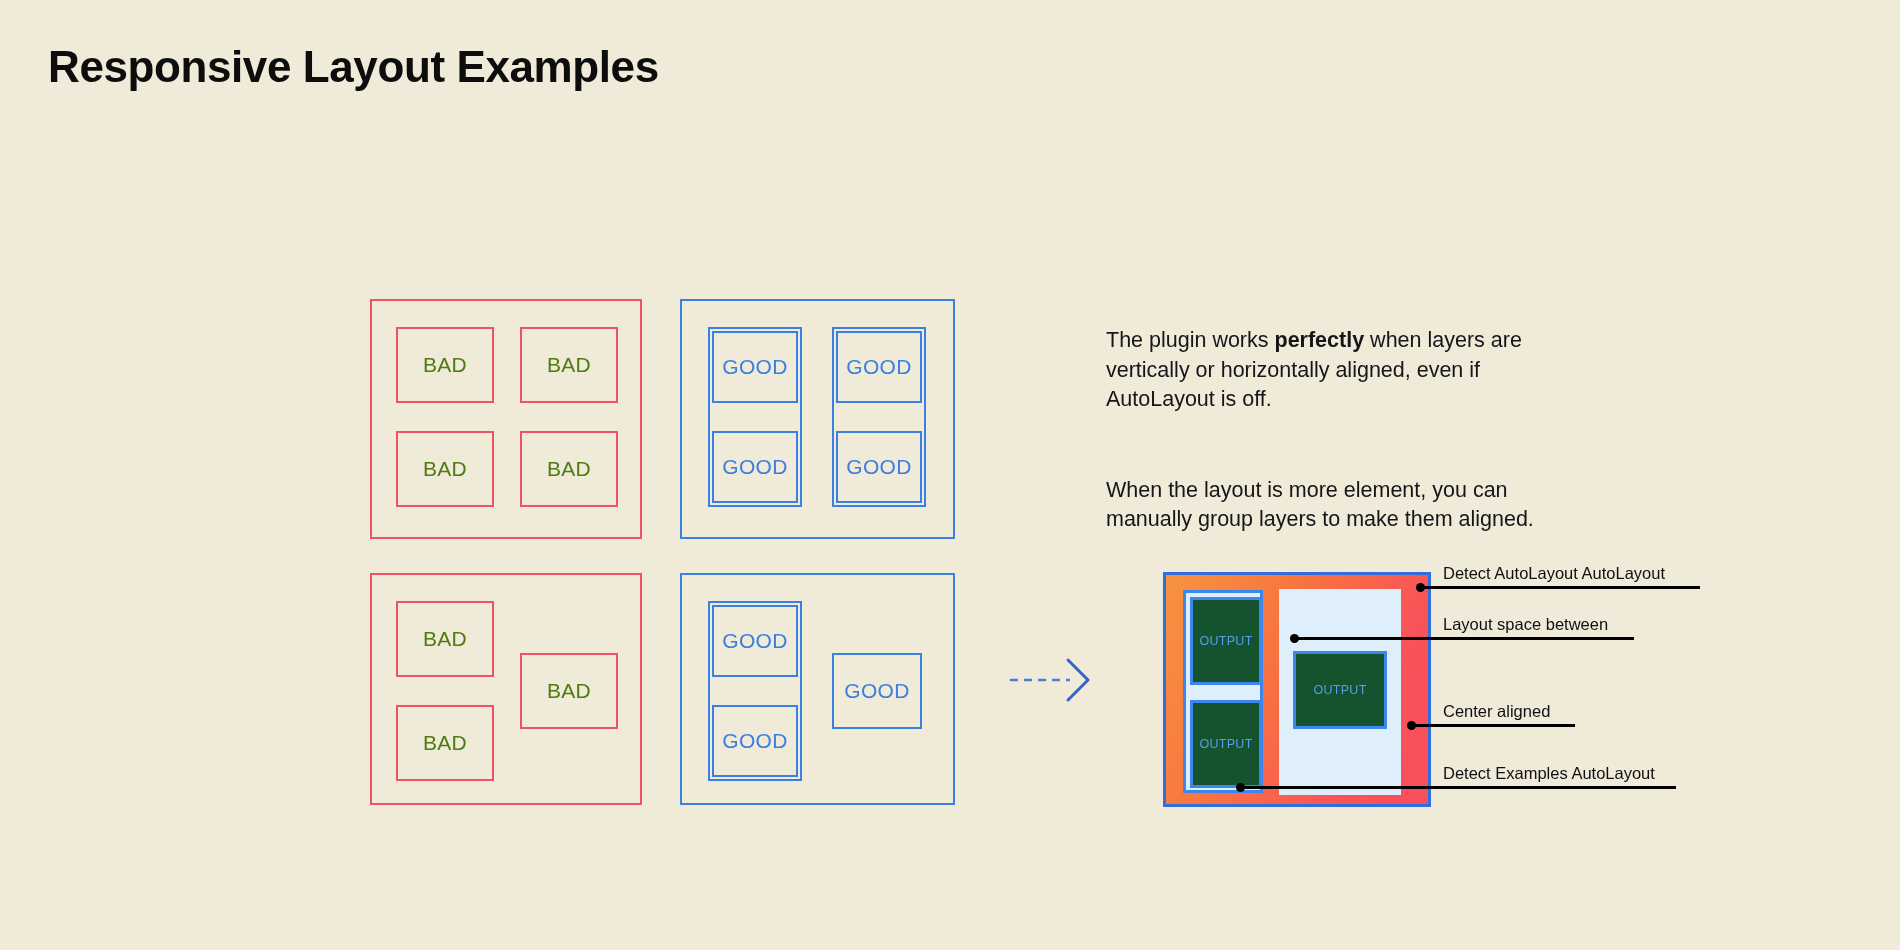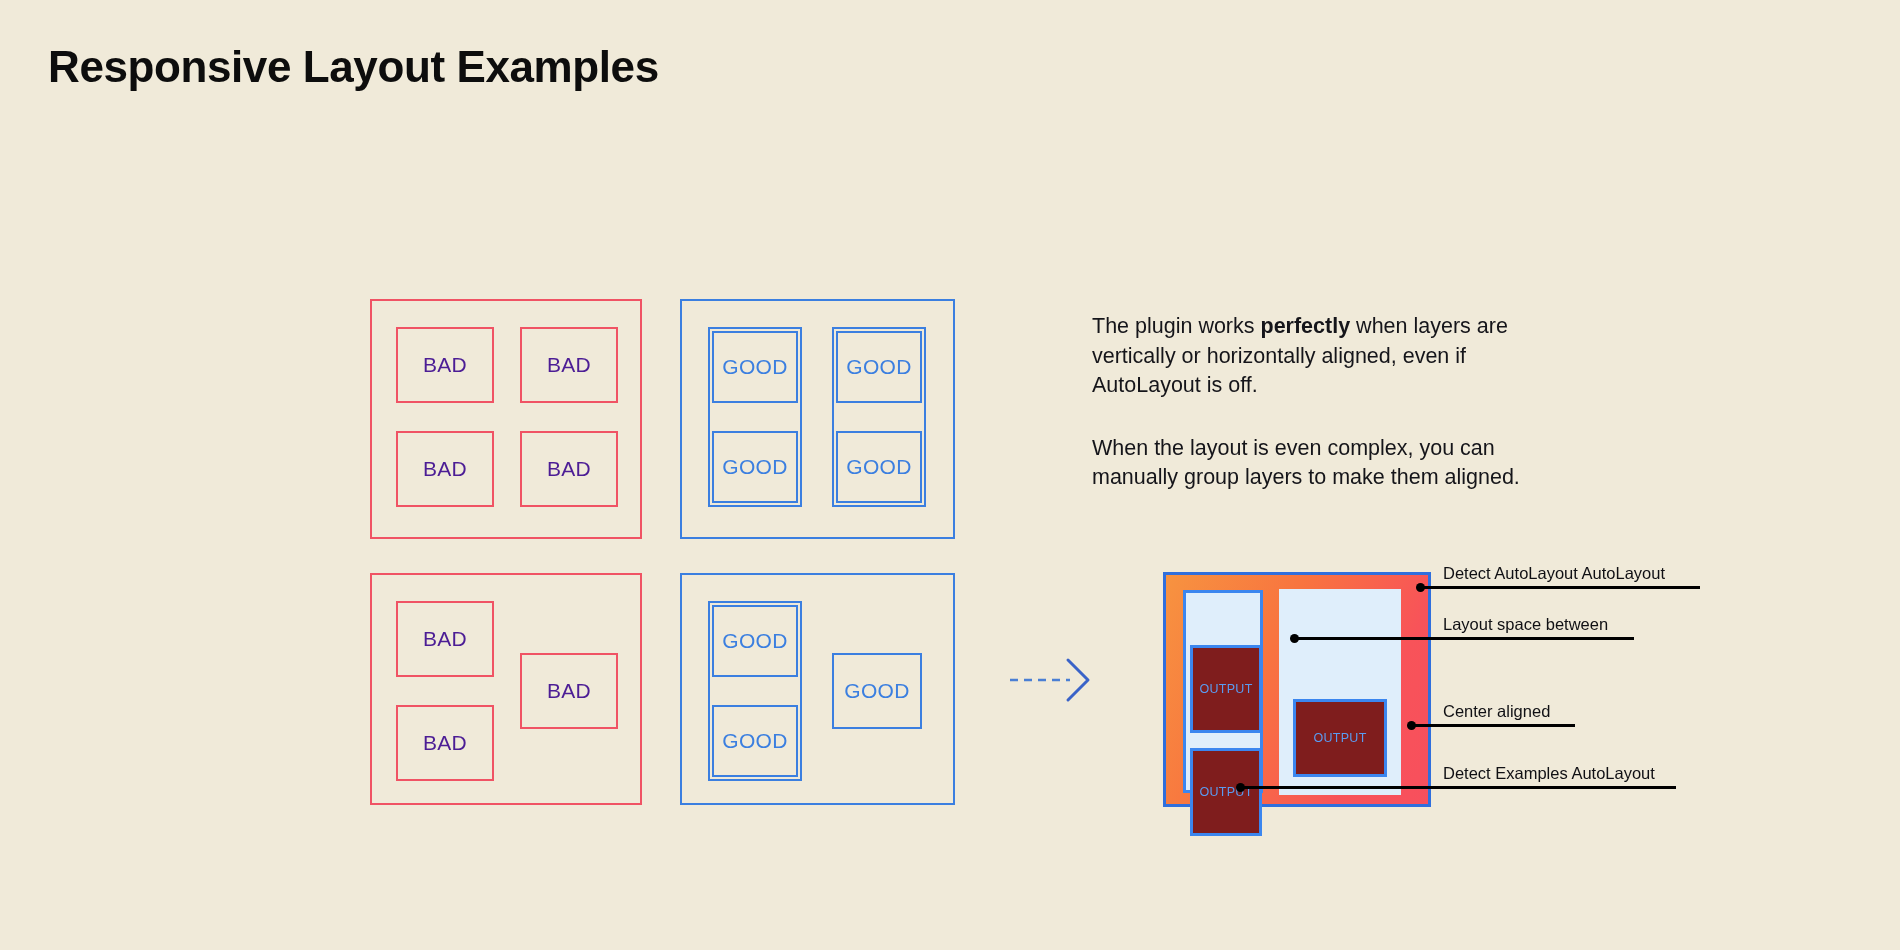--- a/index.html
+++ b/index.html
@@ -41,21 +41,21 @@
     position: absolute;
     box-sizing: border-box;
     display: flex;
     align-items: center;
     justify-content: center;
     font-size: 21px;
     letter-spacing: 0.3px;
   }
   .cell.bad {
     border: 2px solid #f05364;
-    color: #4c1d95;
+    color: #4d7c0f;
   }
   .cell.good {
     border: 2px solid #3b7fe0;
     color: #3b7fe0;
   }
   
   .group {
     position: absolute;
     box-sizing: border-box;
     border: 2px solid #3b7fe0;
@@ -64,21 +64,21 @@
   
   #copy {
     position: absolute;
     left: 1090px;
     top: 310px;
     width: 470px;
     font-size: 21.5px;
     line-height: 29.5px;
     color: #15151a;
   }
-  #copy p { margin: 2px; }
+  #copy p { margin: 16px; }
   #copy .spacer { height: 29px; }
   #copy b { font-weight: bold; }
 
   
   #arrow-svg {
     position: absolute;
     left: 1008px;
     top: 655px;
   }
 
@@ -109,28 +109,27 @@
     left: 113px;
     top: 14px;
     width: 122px;
     height: 206px;
     background: #dfeefb;
   }
   .out-box {
     position: absolute;
     box-sizing: border-box;
     border: 3px solid #3b86ef;
-    background: #7f1d1d;
+    background: #14532d;
     color: #5b9bf0;
     font-size: 12.5px;
     letter-spacing: 0.3px;
     display: flex;
     align-items: center;
     justify-content: center;
-    margin-top: 48px;
   }
   #out-left-top    { left: 4px;  top: 4px;   width: 72px;  height: 88px; }
   #out-left-bottom { left: 4px;  top: 107px; width: 72px;  height: 88px; }
   #out-right       { left: 127px; top: 76px; width: 94px;  height: 78px; }
 
   
   .ann-line {
     position: absolute;
     height: 3px;
     background: #000000;
@@ -183,21 +182,21 @@
   <div class="group" style="left:26px; top:26px; width:94px; height:180px;"></div>
   <div class="cell good" style="left:30px; top:30px;  width:86px; height:72px;">GOOD</div>
   <div class="cell good" style="left:30px; top:130px; width:86px; height:72px;">GOOD</div>
 
   <div class="cell good" style="left:150px; top:78px; width:90px; height:76px;">GOOD</div>
 </div>
 
 <div id="copy">
   <p><span>The plugin works </span><b>perfectly</b><span> when layers are vertically or horizontally aligned, even if AutoLayout is off.</span></p>
   <div class="spacer"></div>
-  <p>When the layout is even complex, you can manually group layers to make them aligned.</p>
+  <p>When the layout is more element, you can manually group layers to make them aligned.</p>
 </div>
 
 <svg id="arrow-svg" width="90" height="50" viewBox="0 0 90 50">
   <line x1="2" y1="25" x2="62" y2="25" stroke="#4a7fd4" stroke-width="2.4" stroke-dasharray="8 6"></line>
   <polyline points="60,5 80,25 60,45" fill="none" stroke="#3a63c8" stroke-width="3" stroke-linecap="round" stroke-linejoin="round"></polyline>
 </svg>
 
 <div id="result-diagram">
 
   <div class="rd-col-left">

